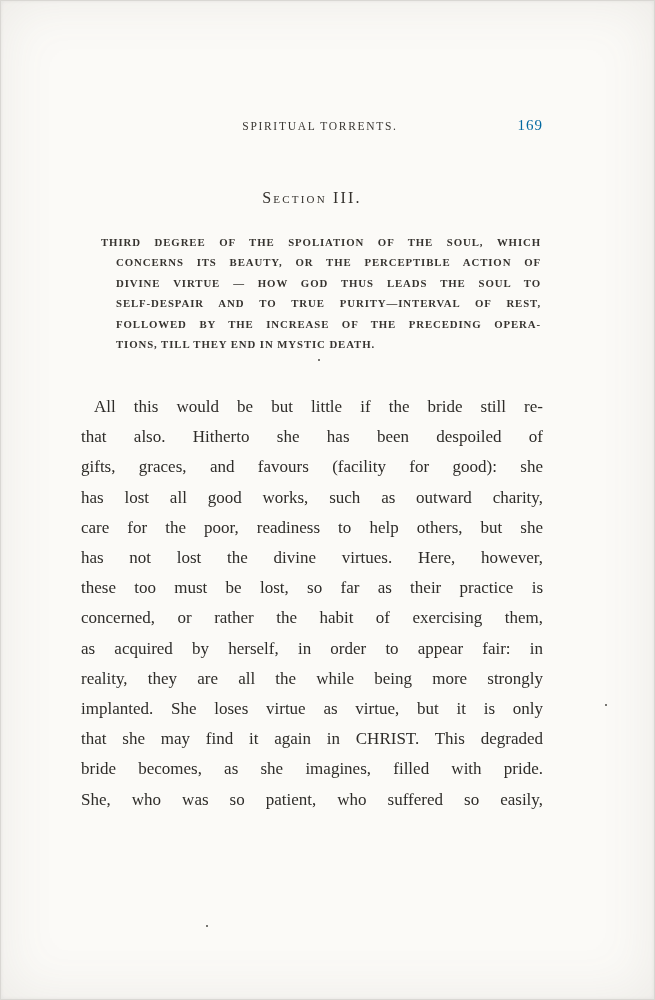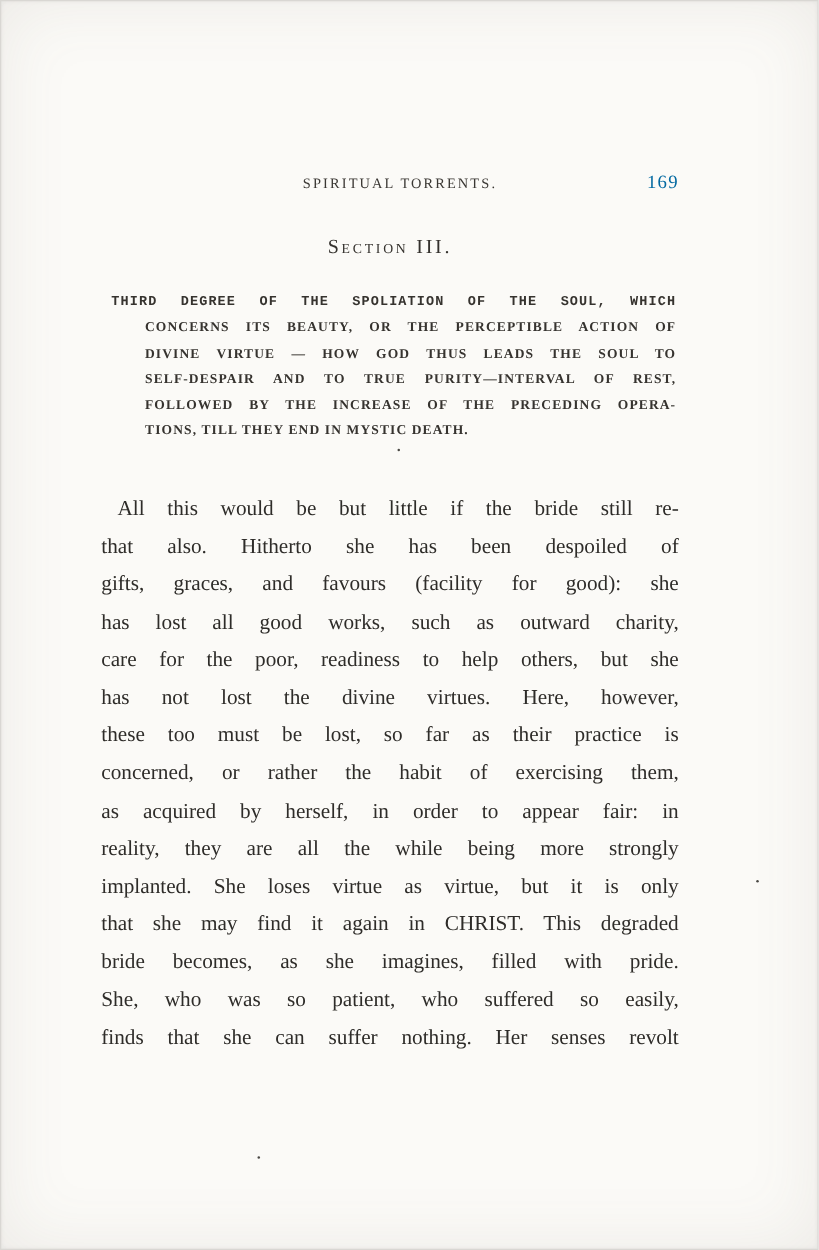--- a/index.html
+++ b/index.html
@@ -21,21 +21,20 @@
     color: #2f2d2a;
   }
 
   
   .running-header {
     position: absolute;
     top: 119px;
     left: 80px;
     width: 462px;
     height: 20px;
-    margin-top: 21px;
   }
   .running-title {
     position: relative;
     left: 8px;
     text-align: center;
     font-size: 11.5px;
     letter-spacing: 1.7px;
     color: #3a3733;
     font-weight: 500;
   }
@@ -72,21 +71,21 @@
     letter-spacing: 0.9px;
     line-height: 20.4px;
     color: #36332f;
   }
   .sum-line {
     margin-left: 27px;
     text-align: justify;
     text-align-last: justify;
     white-space: normal;
   }
-  .sum-line.first { margin-left: 0; font-family: Liberation Mono, monospace; }
+  .sum-line.first { margin-left: 12px; }
   .sum-line.last  { text-align-last: left; }
 
   
   .body-text {
     position: absolute;
     top: 371px;
     left: 80px;
     width: 462px;
     font-size: 17px;
     line-height: 30.2px;
@@ -138,20 +137,19 @@
     <div class="body-line">care for the poor, readiness to help others, but she</div>
     <div class="body-line">has not lost the divine virtues. Here, however,</div>
     <div class="body-line">these too must be lost, so far as their practice is</div>
     <div class="body-line">concerned, or rather the habit of exercising them,</div>
     <div class="body-line">as acquired by herself, in order to appear fair: in</div>
     <div class="body-line">reality, they are all the while being more strongly</div>
     <div class="body-line">implanted. She loses virtue as virtue, but it is only</div>
     <div class="body-line">that she may find it again in CHRIST. This degraded</div>
     <div class="body-line">bride becomes, as she imagines, filled with pride.</div>
     <div class="body-line">She, who was so patient, who suffered so easily,</div>
-    <div class="body-line">finds that she can suffer nothing. Her senses revolt</div>
   </div>
 
   <div class="artifact a1"></div>
   <div class="artifact a2"></div>
   <div class="artifact a3"></div>
 
 </div>
 
 </body></html>

